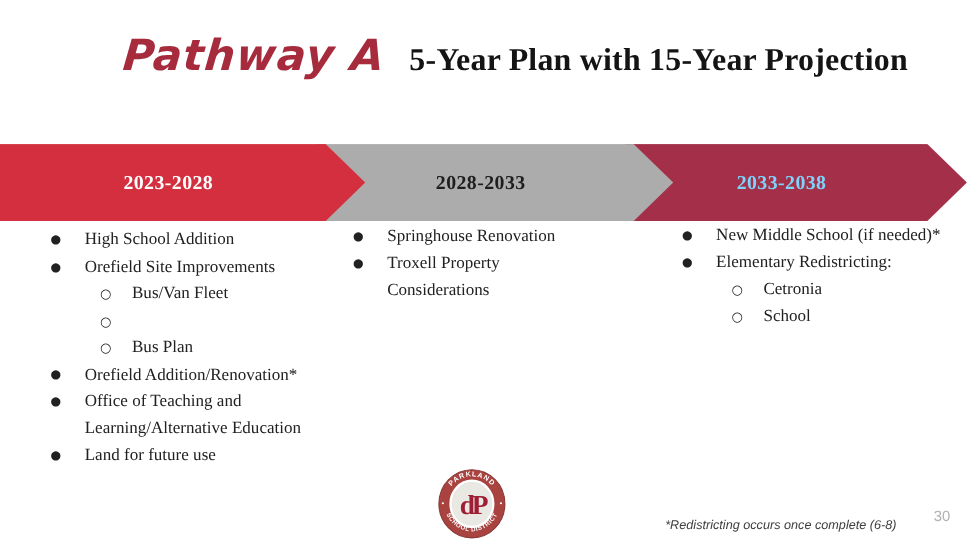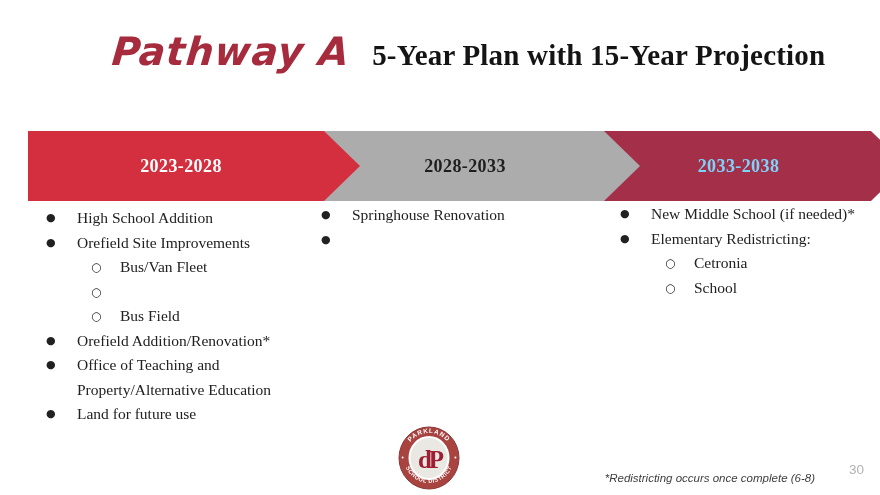--- a/index.html
+++ b/index.html
@@ -23,21 +23,20 @@
     font-family:"Liberation Serif", serif;
     font-weight:700;font-size:29px;color:#141414;letter-spacing:0.2px;
   }
 
   
   .band{position:absolute;left:0;top:131px;width:880px;height:70px;}
   .chev{
     position:absolute;top:0;height:70px;
     display:flex;align-items:center;justify-content:center;
     clip-path:polygon(0 0, calc(100% - 36px) 0, 100% 50%, calc(100% - 36px) 100%, 0 100%);
-    margin-left:28px;
   }
   .chev .lbl{
     font-family:"Liberation Serif", serif;font-weight:700;font-size:18px;
     letter-spacing:0.4px;padding-right:26px;
   }
   .chev1{left:0;width:332px;z-index:3;}
   .chev2{left:288px;width:324px;z-index:2;align-items:center;}
   .chev3{left:568px;width:311px;z-index:1;}
 
   
@@ -99,43 +98,44 @@
     </div>
     <div class="li l2">
       <span class="mk">○</span>
       <span class="tx">Bus/Van Fleet</span>
     </div>
     <div class="li l2">
       <span class="mk">○</span>
     </div>
     <div class="li l2">
       <span class="mk">○</span>
-      <span class="tx">Bus Field</span>
+      <span class="tx">Bus Plan</span>
     </div>
     <div class="li l1">
       <span class="mk">●</span>
       <span class="tx">Orefield Addition/Renovation*</span>
     </div>
     <div class="li l1">
       <span class="mk">●</span>
-      <span class="tx">Office of Teaching and Property/Alternative Education</span>
+      <span class="tx">Office of Teaching and Learning/Alternative Education</span>
     </div>
     <div class="li l1">
       <span class="mk">●</span>
       <span class="tx">Land for future use</span>
     </div>
   </div>
 
   <div class="col col2">
     <div class="li l1">
       <span class="mk">●</span>
       <span class="tx">Springhouse Renovation</span>
     </div>
     <div class="li l1">
       <span class="mk">●</span>
+      <span class="tx">Troxell Property Considerations</span>
     </div>
   </div>
 
   <div class="col col3">
     <div class="li l1">
       <span class="mk">●</span>
       <span class="tx">New Middle School (if needed)*</span>
     </div>
     <div class="li l1">
       <span class="mk">●</span>

